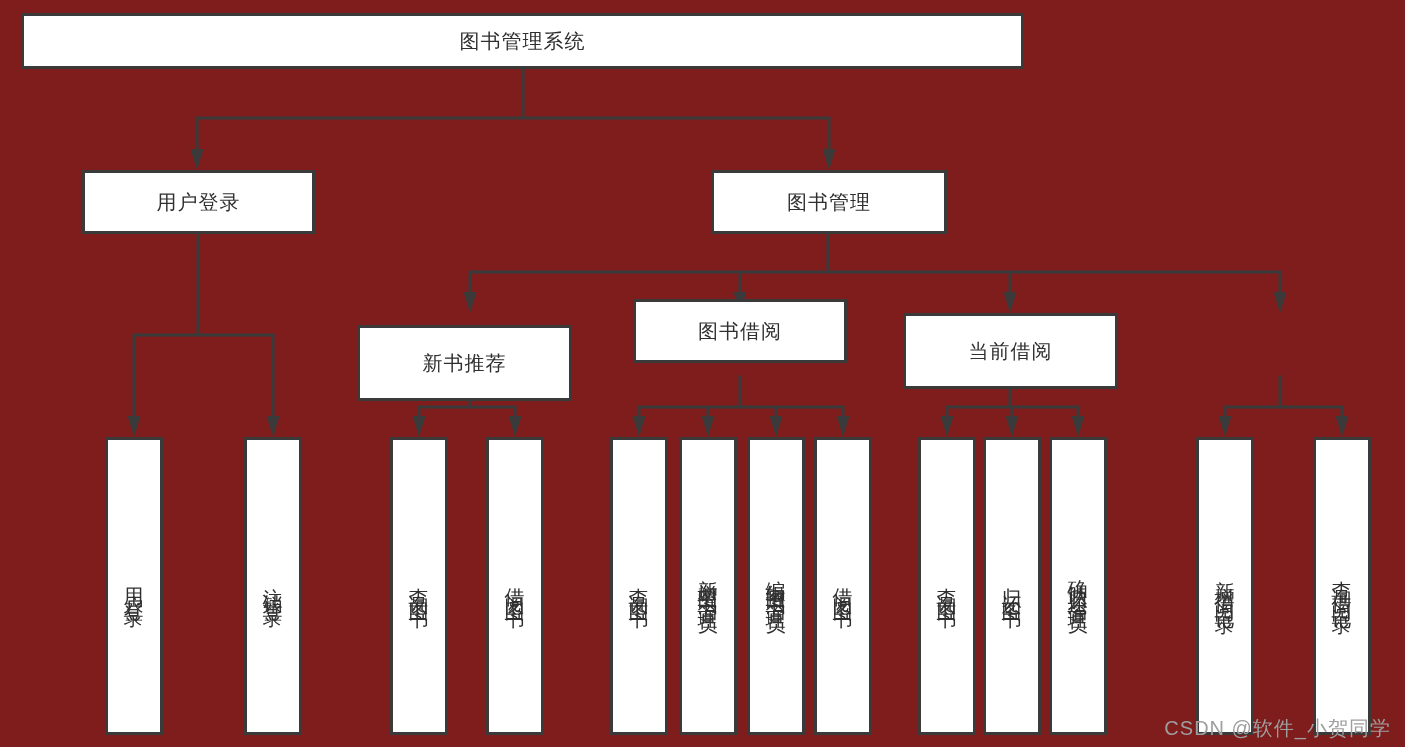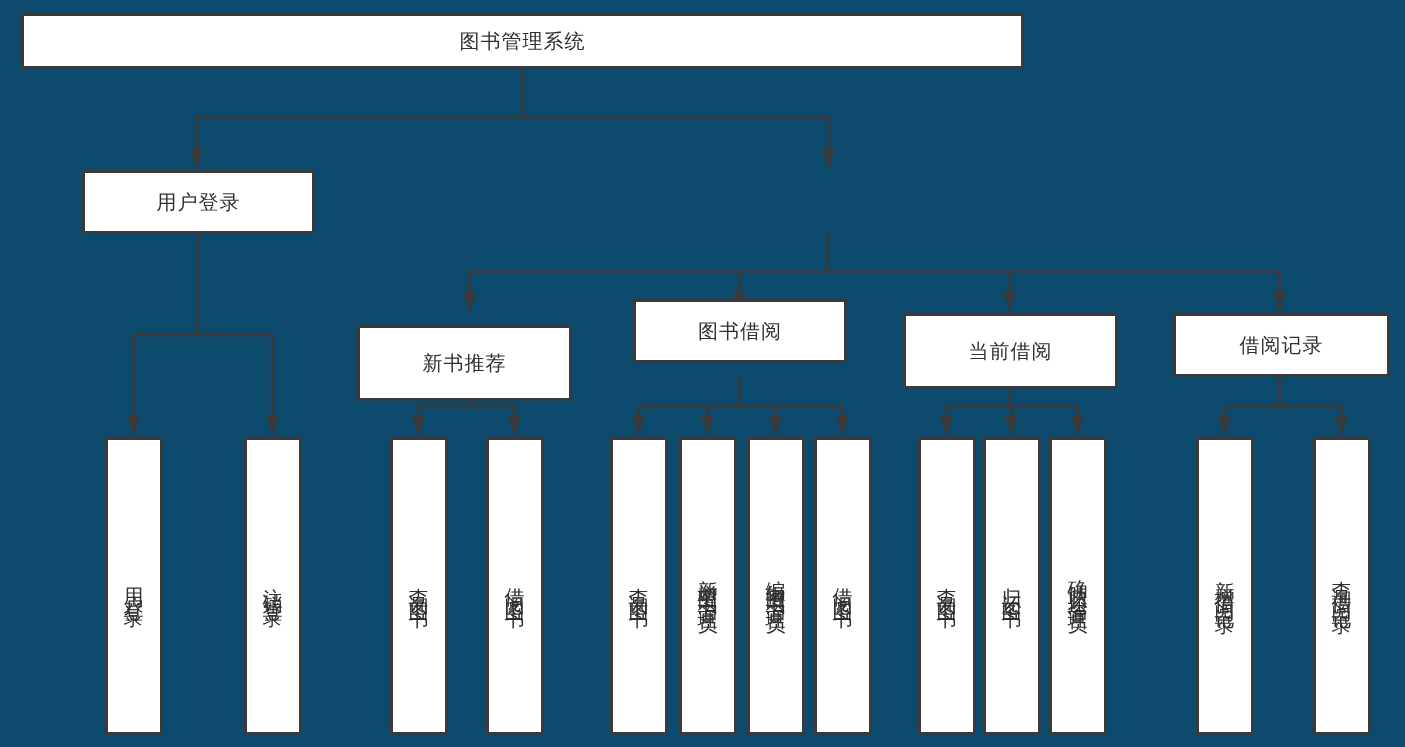--- a/index.html
+++ b/index.html
@@ -1,20 +1,20 @@
 <!DOCTYPE html>
 <html><head>
 <meta charset="utf-8">
 <style>
   html, body { margin: 0; padding: 0; background: #ffffff; }
   .canvas {
     position: relative;
     width: 1405px;
     height: 747px;
-    background: #0c4a6e;
+    background: #7f1d1d;
     font-family: "Liberation Sans", sans-serif;
     overflow: hidden;
   }
   .connectors {
     position: absolute;
     left: 0; top: 0;
     width: 1405px; height: 747px;
   }
   .node {
     position: absolute;
@@ -84,38 +84,39 @@
       <polygon points="1005.5,416 1018.5,416 1012,437"></polygon>
       <polygon points="1071.5,416 1084.5,416 1078,437"></polygon>
       <polygon points="1218.5,416 1231.5,416 1225,437"></polygon>
       <polygon points="1335.5,416 1348.5,416 1342,437"></polygon>
     </g>
   </svg>
 
   <div class="node h" style="left:21px; top:13px; width:1003px; height:56px;">图书管理系统</div>
 
   <div class="node h" style="left:82px; top:170px; width:233px; height:64px;">用户登录</div>
+  <div class="node h" style="left:711px; top:170px; width:236px; height:64px;">图书管理</div>
 
   <div class="node h" style="left:357px; top:313px; width:215px; height:76px;margin-top:12px;">新书推荐</div>
   <div class="node h" style="left:633px; top:299px; width:214px; height:64px;">图书借阅</div>
   <div class="node h" style="left:903px; top:313px; width:215px; height:76px;">当前借阅</div>
-  <div class="node h" style="left:1173px; top:313px; width:217px; height:64px;">借阅记录</div>
 
   <div class="node v" style="left:105px; top:437px; width:58px; height:298px;">用户登录</div>
   <div class="node v" style="left:244px; top:437px; width:58px; height:298px;">注销登录</div>
 
   <div class="node v" style="left:390px; top:437px; width:58px; height:298px;">查询图书</div>
   <div class="node v" style="left:486px; top:437px; width:58px; height:298px;">借阅图书</div>
 
   <div class="node v" style="left:610px; top:437px; width:58px; height:298px;">查询图书</div>
   <div class="node v long" style="left:679px; top:437px; width:58px; height:298px;">新增图书（管理员）</div>
   <div class="node v long" style="left:747px; top:437px; width:58px; height:298px;">编辑图书（管理员）</div>
   <div class="node v" style="left:814px; top:437px; width:58px; height:298px;">借阅图书</div>
 
   <div class="node v" style="left:918px; top:437px; width:58px; height:298px;">查询图书</div>
   <div class="node v" style="left:983px; top:437px; width:58px; height:298px;">归还图书</div>
   <div class="node v long" style="left:1049px; top:437px; width:58px; height:298px;">确认归还（管理员）</div>
 
   <div class="node v" style="left:1196px; top:437px; width:58px; height:298px;">新增借阅记录</div>
   <div class="node v" style="left:1313px; top:437px; width:58px; height:298px;">查询借阅记录</div>
 
+  <div class="watermark">CSDN @软件_小贺同学</div>
 
 </div>
 
 </body></html>

